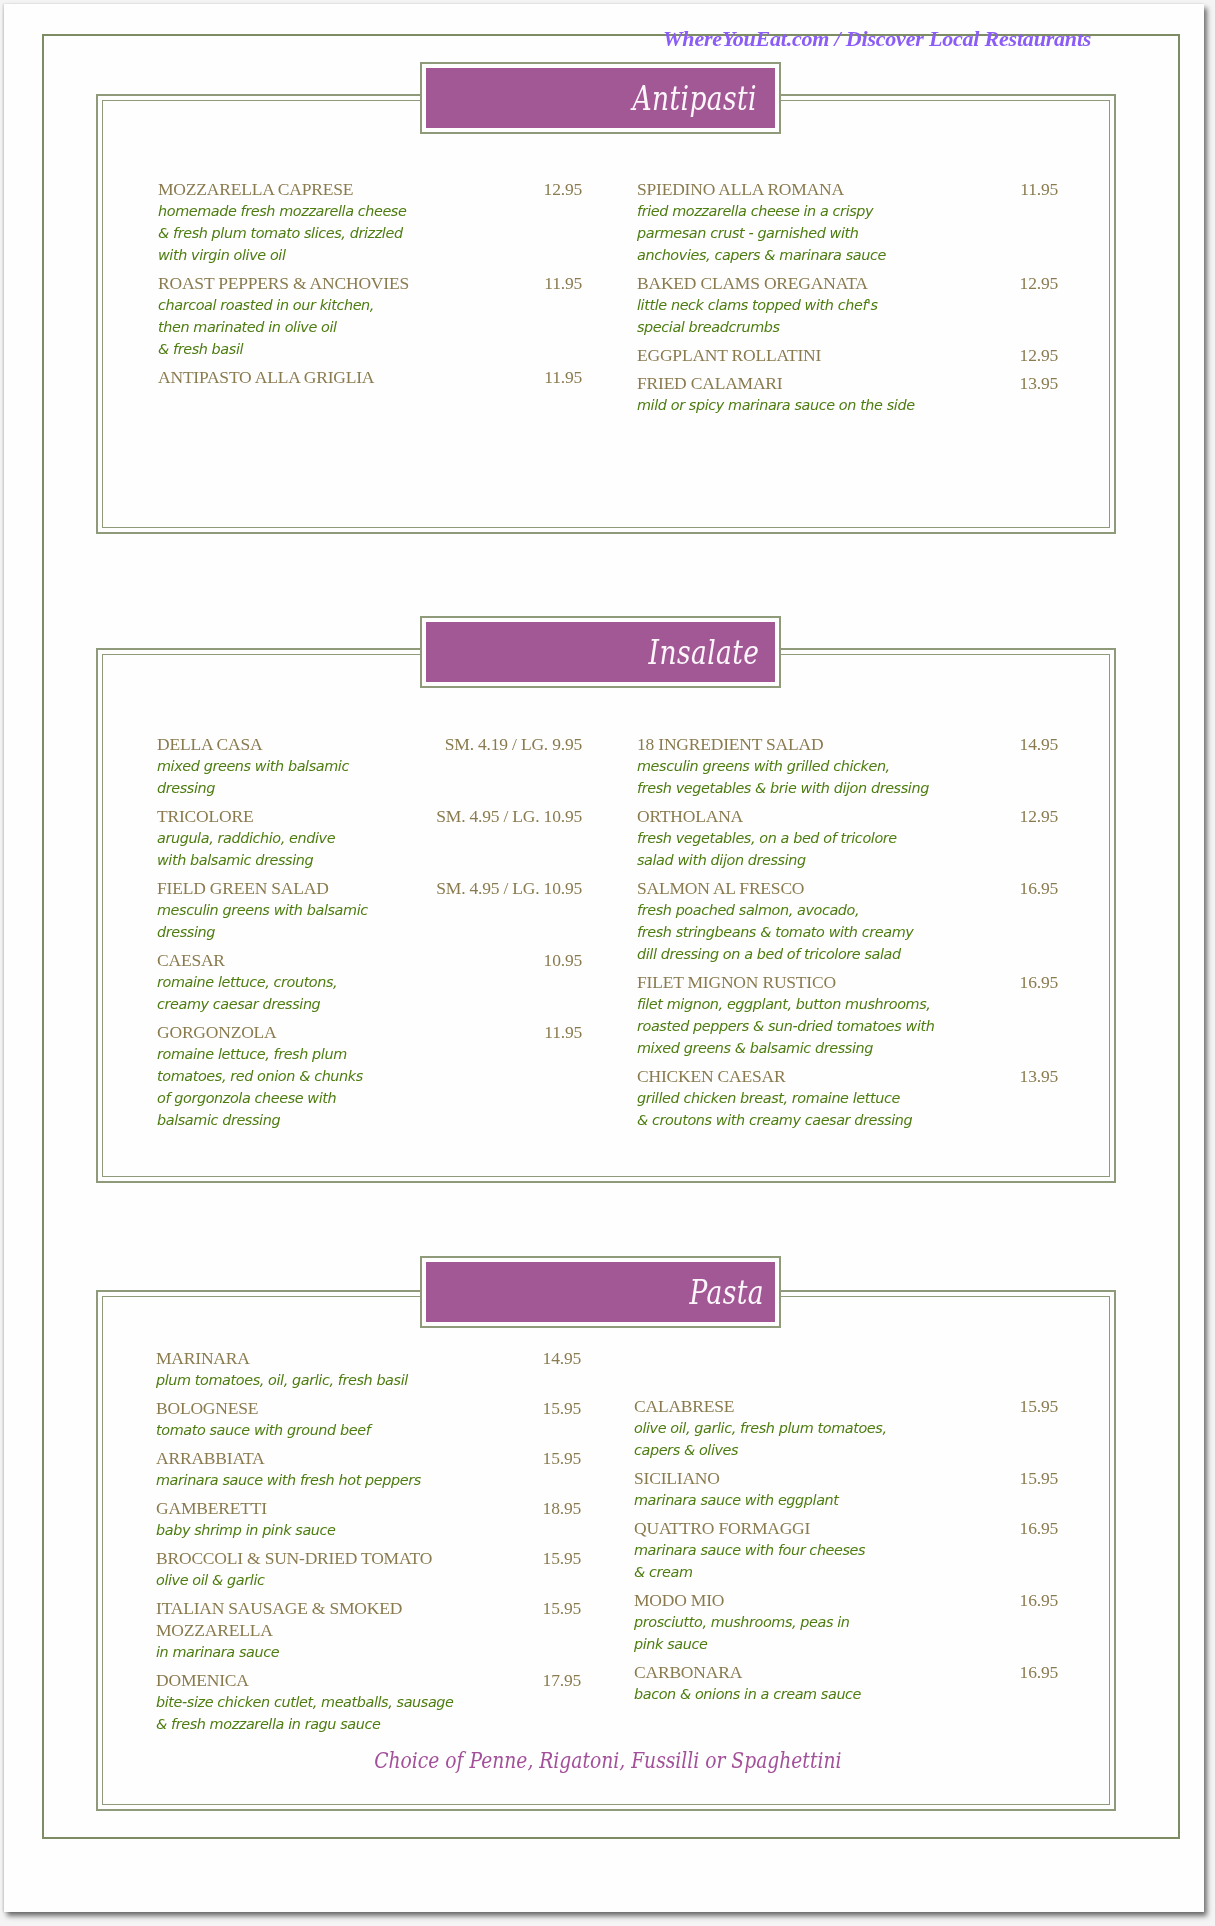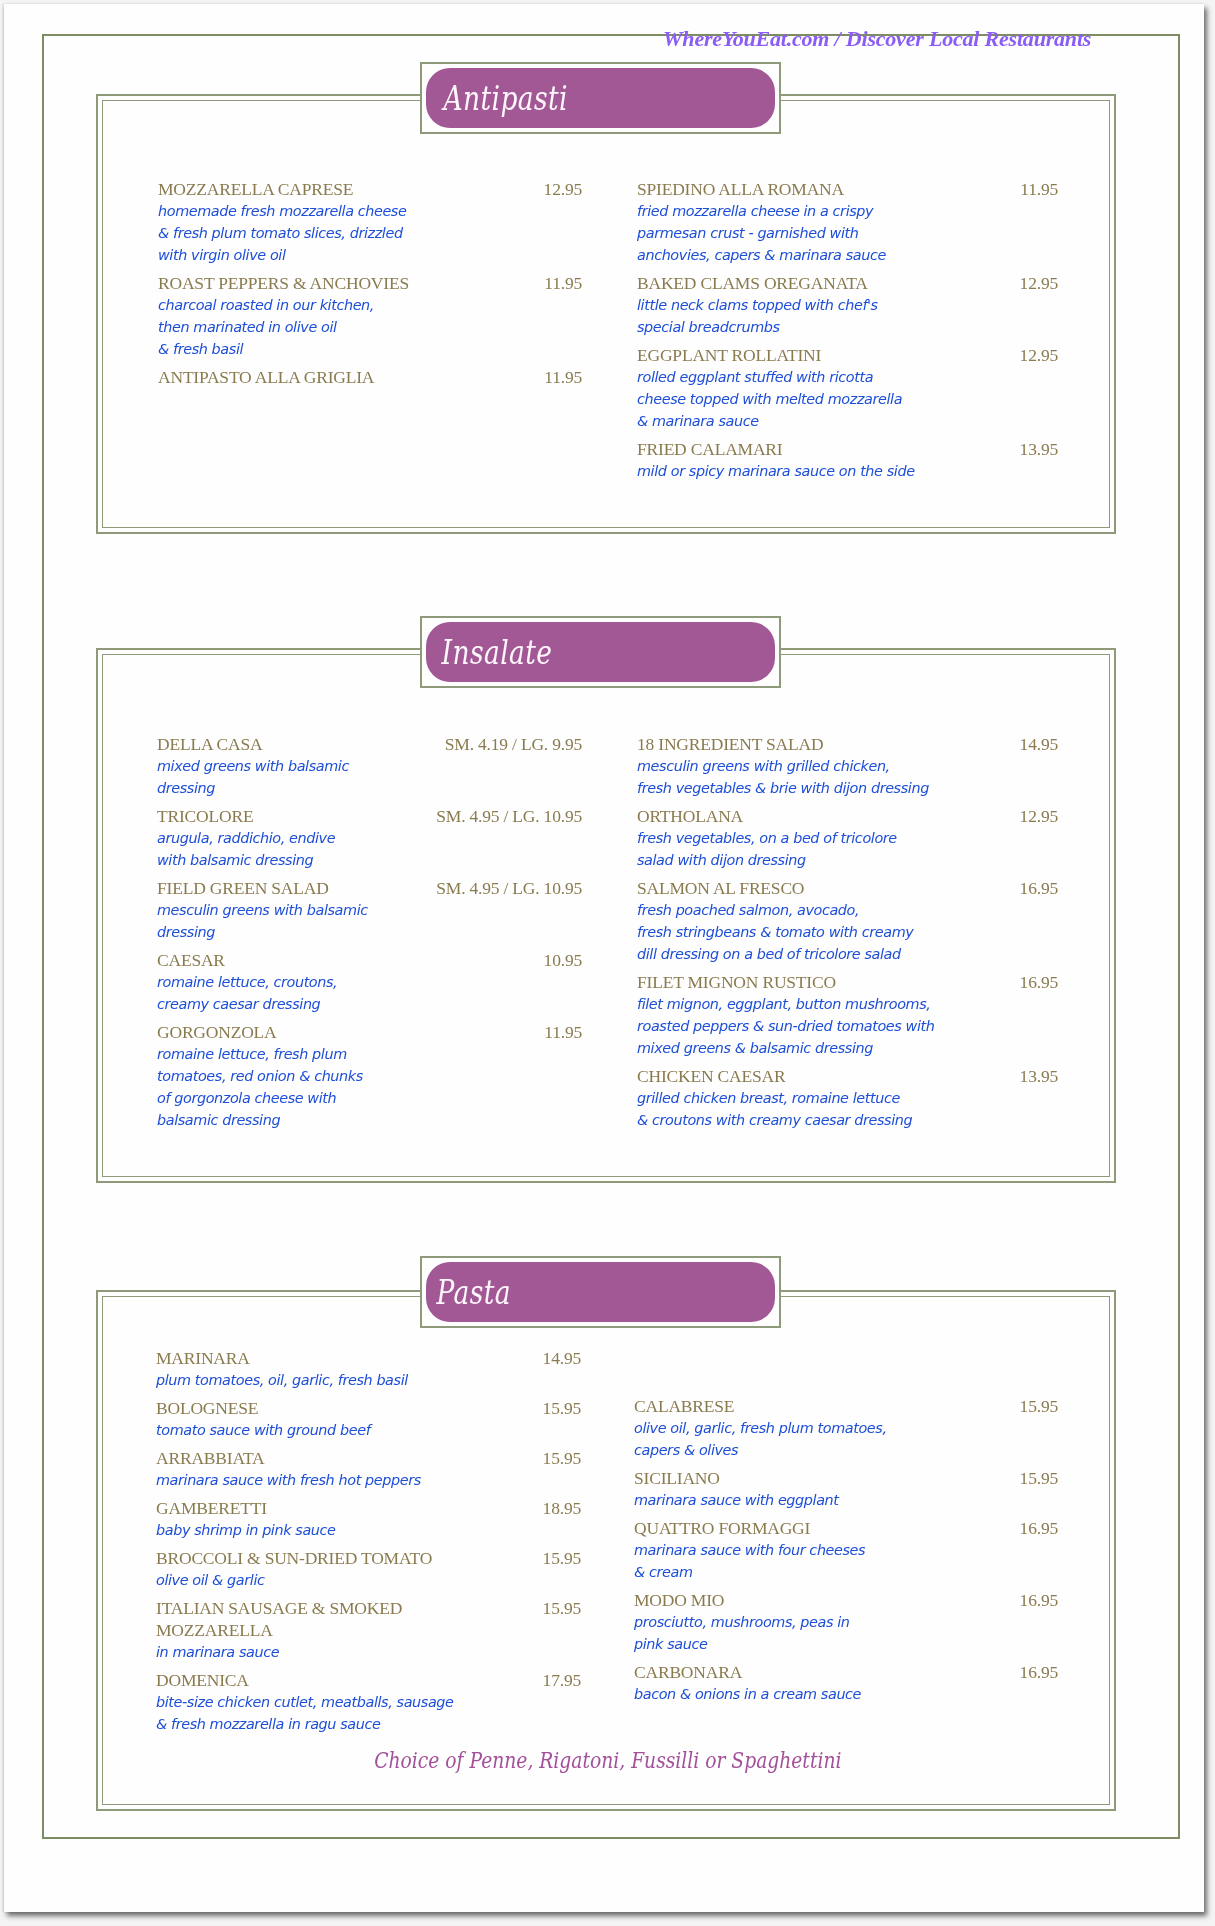--- a/index.html
+++ b/index.html
@@ -31,41 +31,41 @@
     content: ""; position: absolute; left: 4px; top: 4px; right: 4px; bottom: 4px;
     border: 1.5px solid #8e9a7a;
   }
   .banner {
     position: absolute; left: 420px; width: 361px; height: 72px;
     background: #fefefe; border: 2px solid #8e9a7a; box-sizing: border-box; z-index: 3;
   }
   .banner-fill {
     position: absolute; left: 4px; top: 4px; right: 4px; bottom: 4px;
     background: #a35896;
-    display: flex; align-items: center; justify-content: flex-start; border-radius: 24px;
+    display: flex; align-items: center; justify-content: flex-end;
   }
   .banner-title {
     font-family: "DejaVu Serif", serif; font-style: italic;
     color: #fdf7fb; font-size: 34px; letter-spacing: 0.5px;
     transform: scaleX(0.78);
   }
   .col {
     position: absolute; width: 430px; z-index: 2;
   }
   .item { margin-bottom: 6px; }
   .item-head {
     display: flex; justify-content: space-between; align-items: baseline;
     font-family: "Liberation Serif", serif; color: #8a7b4f;
     font-size: 17.5px; line-height: 22px; letter-spacing: -0.2px;
   }
   .item-name { white-space: pre-line; }
   .item-price { white-space: nowrap; }
   .item-desc {
     font-family: "DejaVu Sans", sans-serif; font-style: italic;
-    color: #1d4ed8; font-size: 14.4px; line-height: 22px; letter-spacing: -0.4px;
+    color: #4d7c0f; font-size: 14.4px; line-height: 22px; letter-spacing: -0.4px;
     white-space: pre-line;
   }
   .footnote {
     position: absolute; left: 0; width: 1215px; top: 1748px; text-align: center;
     font-family: "DejaVu Serif", serif; font-style: italic; color: #a3509a;
     font-size: 22px; z-index: 2;
   }
   .footnote span { display: inline-block; transform: scaleX(0.85); }
 </style>
 </head>
@@ -125,23 +125,20 @@
         <span class="item-price">12.95</span>
       </div>
       <div class="item-desc">little neck clams topped with chef's
 special breadcrumbs</div>
     </div>
     <div class="item">
       <div class="item-head">
         <span class="item-name">EGGPLANT ROLLATINI</span>
         <span class="item-price">12.95</span>
       </div>
-      <div class="item-desc">rolled eggplant stuffed with ricotta
-cheese topped with melted mozzarella
-&amp; marinara sauce</div>
     </div>
     <div class="item">
       <div class="item-head">
         <span class="item-name">FRIED CALAMARI</span>
         <span class="item-price">13.95</span>
       </div>
       <div class="item-desc">mild or spicy marinara sauce on the side</div>
     </div>
   </div>
 

